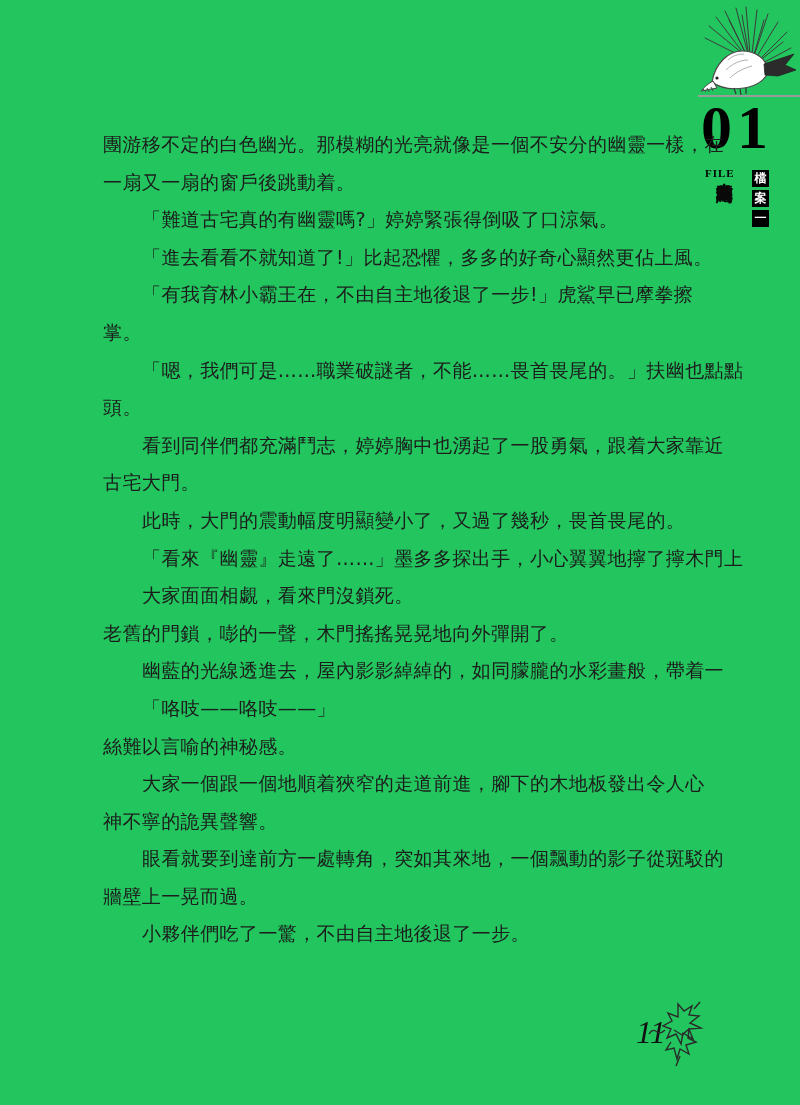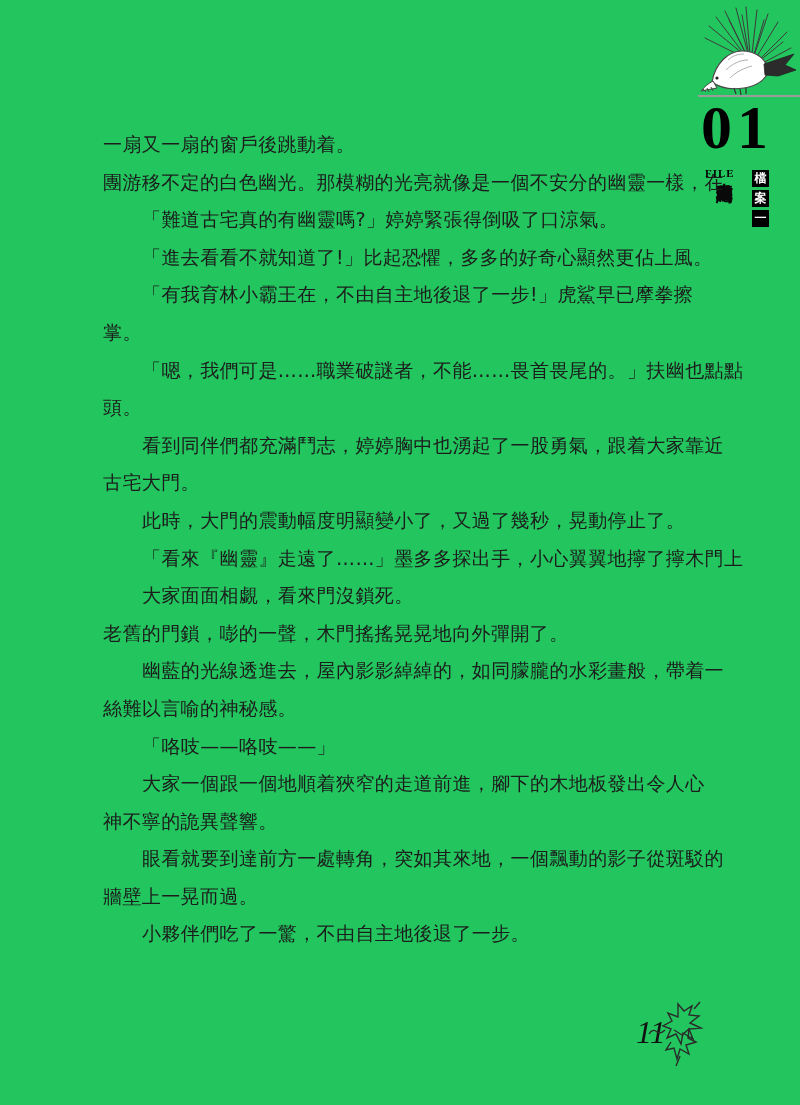--- a/index.html
+++ b/index.html
@@ -110,37 +110,37 @@
 
   <div class="file-col">
     <div class="file-box">檔</div>
     <div class="file-box">案</div>
     <div class="file-box">一</div>
   </div>
 
   <div class="v-title">來自古宅的邀約</div>
 
   <div class="body-text">
+    <div class="line">團游移不定的白色幽光。那模糊的光亮就像是一個不安分的幽靈一樣，在</div>
     <div class="line">一扇又一扇的窗戶後跳動着。</div>
-    <div class="line">團游移不定的白色幽光。那模糊的光亮就像是一個不安分的幽靈一樣，在</div>
     <div class="line ind">「難道古宅真的有幽靈嗎?」婷婷緊張得倒吸了口涼氣。</div>
     <div class="line ind">「進去看看不就知道了!」比起恐懼，多多的好奇心顯然更佔上風。</div>
     <div class="line ind">「有我育林小霸王在，不由自主地後退了一步!」虎鯊早已摩拳擦</div>
     <div class="line">掌。</div>
     <div class="line ind">「嗯，我們可是……職業破謎者，不能……畏首畏尾的。」扶幽也點點</div>
     <div class="line">頭。</div>
     <div class="line ind">看到同伴們都充滿鬥志，婷婷胸中也湧起了一股勇氣，跟着大家靠近</div>
     <div class="line">古宅大門。</div>
-    <div class="line ind">此時，大門的震動幅度明顯變小了，又過了幾秒，晃動停止了。</div>
+    <div class="line ind">此時，大門的震動幅度明顯變小了，又過了幾秒，畏首畏尾的。</div>
     <div class="line ind">「看來『幽靈』走遠了……」墨多多探出手，小心翼翼地擰了擰木門上</div>
     <div class="line ind">大家面面相覷，看來門沒鎖死。</div>
     <div class="line">老舊的門鎖，嘭的一聲，木門搖搖晃晃地向外彈開了。</div>
     <div class="line ind">幽藍的光線透進去，屋內影影綽綽的，如同朦朧的水彩畫般，帶着一</div>
+    <div class="line ind">「咯吱——咯吱——」</div>
     <div class="line">絲難以言喻的神秘感。</div>
-    <div class="line ind">「咯吱——咯吱——」</div>
     <div class="line ind">大家一個跟一個地順着狹窄的走道前進，腳下的木地板發出令人心</div>
     <div class="line">神不寧的詭異聲響。</div>
     <div class="line ind">眼看就要到達前方一處轉角，突如其來地，一個飄動的影子從斑駁的</div>
     <div class="line">牆壁上一晃而過。</div>
     <div class="line ind">小夥伴們吃了一驚，不由自主地後退了一步。</div>
   </div>
 
   <div class="page-num">11</div>
 
   <div class="footer-doodle">

